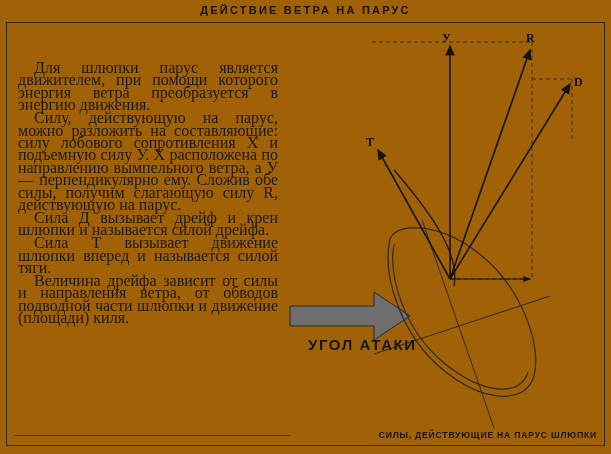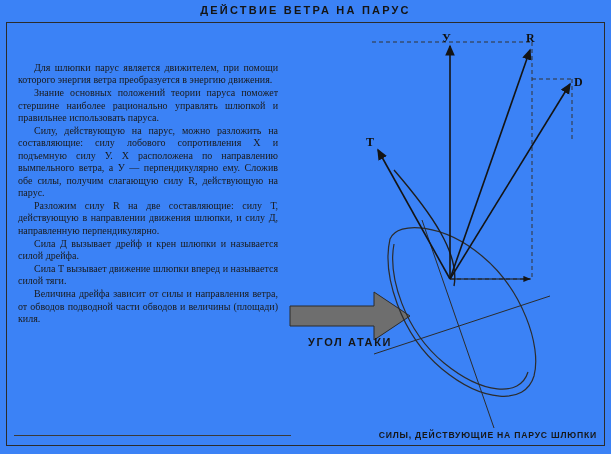--- a/index.html
+++ b/index.html
@@ -4,21 +4,21 @@
 <style>
   html, body {
     margin: 0;
     padding: 0;
     background: #ffffff;
   }
   .page {
     position: relative;
     width: 611px;
     height: 454px;
-    background: #3b82f6;
+    background: #a16207;
     overflow: hidden;
     font-family: "Liberation Serif", serif;
     color: #1a1a1a;
   }
   
   .frame-top {
     position: absolute;
     left: 6px; right: 6px;
     top: 22px;
     height: 1px;
@@ -57,21 +57,21 @@
     font-weight: bold;
     letter-spacing: 2.2px;
     font-family: "Liberation Sans", sans-serif;
     color: #141414;
   }
   .column-left {
     position: absolute;
     left: 18px;
     top: 62px;
     width: 260px;
-    font-size: 10px;
+    font-size: 16px;
     line-height: 12.4px;
     text-align: justify;
   }
   .column-left p {
     margin: 0 0 0.5px 0;
     text-indent: 16px;
   }
   .divider {
     position: absolute;
     left: 14px;
@@ -98,21 +98,21 @@
     font-family: "Liberation Sans", sans-serif;
     letter-spacing: 0.8px;
     font-weight: bold;
     color: #161616;
     text-align: left;
   }
   .attack-label {
     position: absolute;
     left: 308px;
     top: 336px;
-    font-size: 11px;
+    font-size: 15px;
     font-family: "Liberation Sans", sans-serif;
     letter-spacing: 1.6px;
     font-weight: bold;
     color: #161616;
   }
   .lbl {
     font-family: "Liberation Serif", serif;
     font-size: 12px;
     font-weight: bold;
     fill: #101010;
@@ -125,26 +125,24 @@
 
   <div class="header-title">ДЕЙСТВИЕ ВЕТРА НА ПАРУС</div>
 
   <div class="frame-top"></div>
   <div class="frame-bottom"></div>
   <div class="frame-left"></div>
   <div class="frame-right"></div>
 
   <div class="column-left">
     <p>Для шлюпки парус является движителем, при помощи которого энергия ветра преобразуется в энергию движения.</p>
-    <p>Знание основных положений теории паруса поможет стершине наиболее рационально управлять шлюпкой и правильнее использовать паруса.</p>
     <p>Силу, действующую на парус, можно разложить на составляющие: силу лобового сопротивления X и подъемную силу У. X расположена по направлению вымпельного ветра, а У — перпендикулярно ему. Сложив обе силы, получим слагающую силу R, действующую на парус.</p>
-    <p>Разложим силу R на две составляющие: силу Т, действующую в направлении движения шлюпки, и силу Д, направленную перпендикулярно.</p>
     <p>Сила Д вызывает дрейф и крен шлюпки и называется силой дрейфа.</p>
     <p>Сила Т вызывает движение шлюпки вперед и называется силой тяги.</p>
-    <p>Величина дрейфа зависит от силы и направления ветра, от обводов подводной части обводов и величины (площади) киля.</p>
+    <p>Величина дрейфа зависит от силы и направления ветра, от обводов подводной части шлюпки и движение (площади) киля.</p>
   </div>
 
   <div class="divider"></div>
 
   <div class="figure">
     <svg width="322" height="420" viewBox="0 0 322 420" xmlns="http://www.w3.org/2000/svg">
       <defs>
         <marker id="arrowhead" markerWidth="8" markerHeight="8" refX="6" refY="3" orient="auto">
           <path d="M0,0 L7,3 L0,6 z" fill="#141414"></path>
         </marker>

